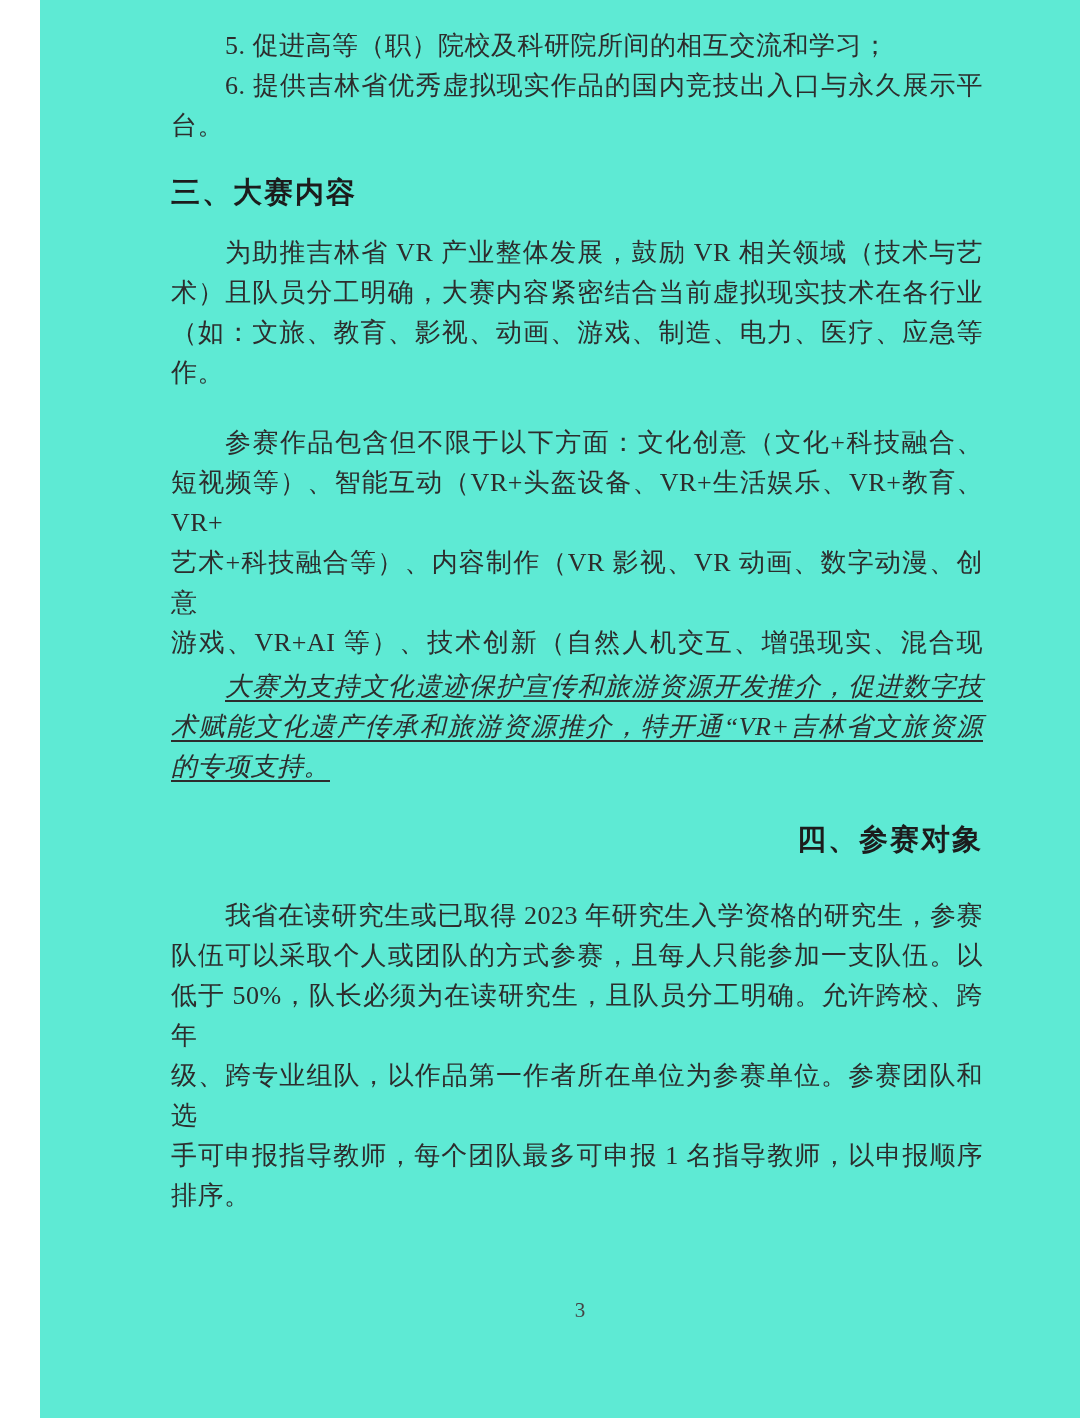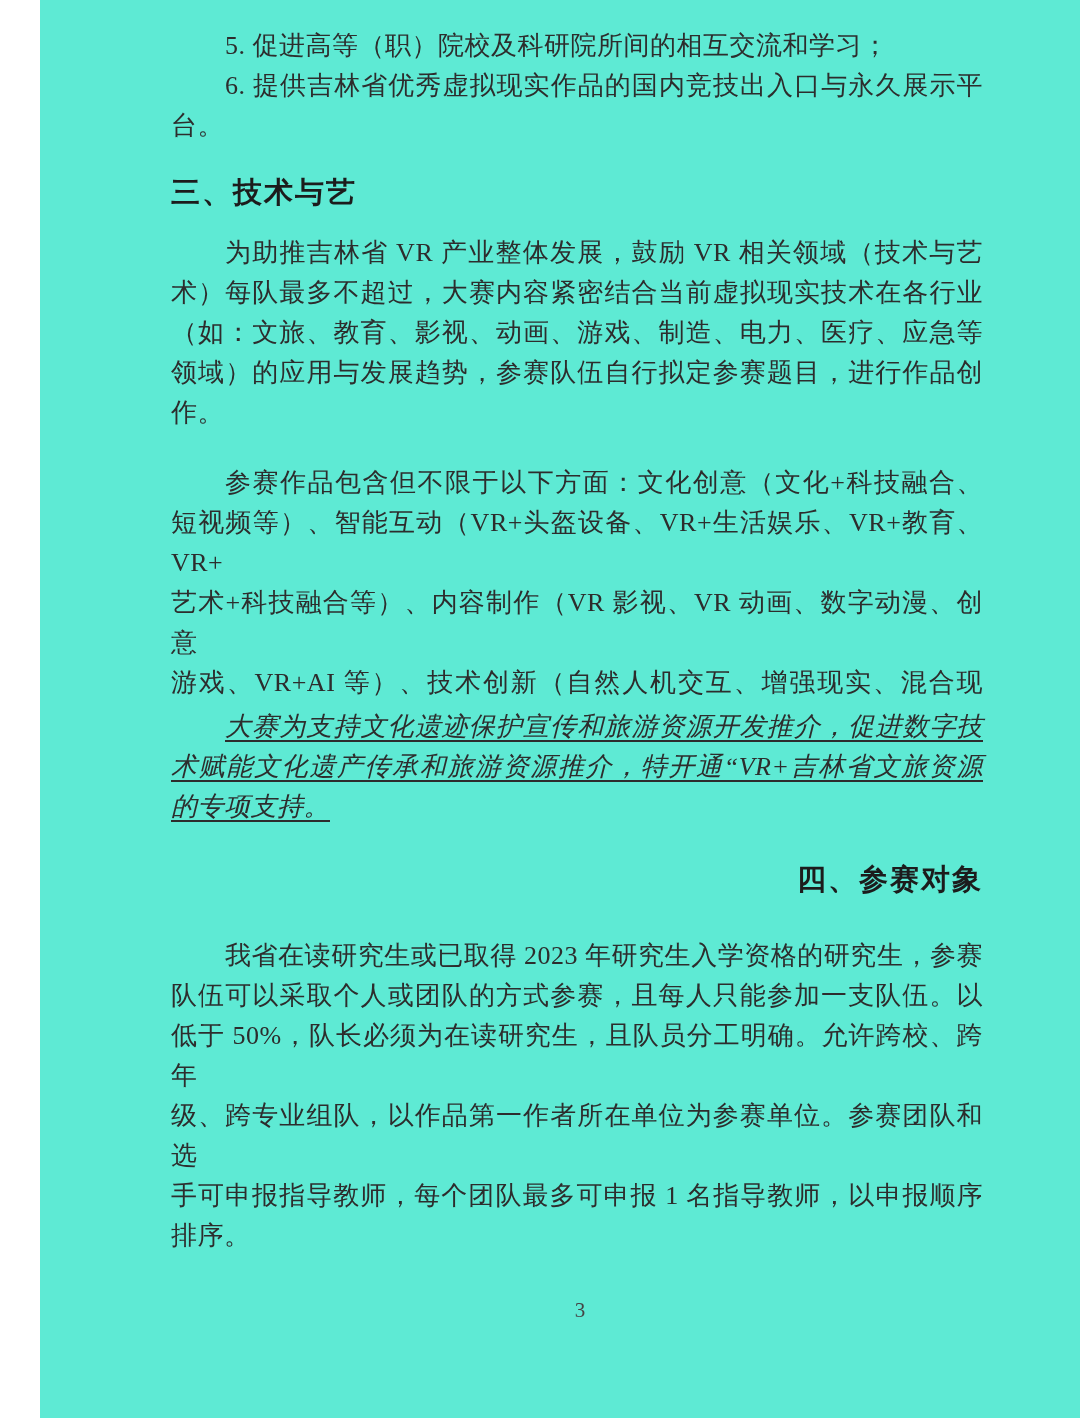--- a/index.html
+++ b/index.html
@@ -62,26 +62,25 @@
 
 <div class="page">
   <div class="content" id="blocks">
       <div class="block para">
         <div class="line first">5. 促进高等（职）院校及科研院所间的相互交流和学习；</div>
       </div>
       <div class="block para">
         <div class="line first fill">6. 提供吉林省优秀虚拟现实作品的国内竞技出入口与永久展示平</div>
         <div class="line">台。</div>
       </div>
-      <div class="block heading">三、技术与艺</div>
+      <div class="block heading">三、大赛内容</div>
       <div class="block para">
         <div class="line first fill">为助推吉林省 VR 产业整体发展，鼓励 VR 相关领域（技术与艺</div>
-        <div class="line fill">术）每队最多不超过，大赛内容紧密结合当前虚拟现实技术在各行业</div>
+        <div class="line fill">术）且队员分工明确，大赛内容紧密结合当前虚拟现实技术在各行业</div>
         <div class="line fill">（如：文旅、教育、影视、动画、游戏、制造、电力、医疗、应急等</div>
-        <div class="line fill">领域）的应用与发展趋势，参赛队伍自行拟定参赛题目，进行作品创</div>
         <div class="line">作。</div>
       </div>
       <div class="block para">
         <div class="line first fill">参赛作品包含但不限于以下方面：文化创意（文化+科技融合、</div>
         <div class="line fill">短视频等）、智能互动（VR+头盔设备、VR+生活娱乐、VR+教育、VR+</div>
         <div class="line fill">艺术+科技融合等）、内容制作（VR 影视、VR 动画、数字动漫、创意</div>
         <div class="line fill">游戏、VR+AI 等）、技术创新（自然人机交互、增强现实、混合现</div>
       </div>
       <div class="block para underline">
         <div class="line first fill">大赛为支持文化遗迹保护宣传和旅游资源开发推介，促进数字技</div>

